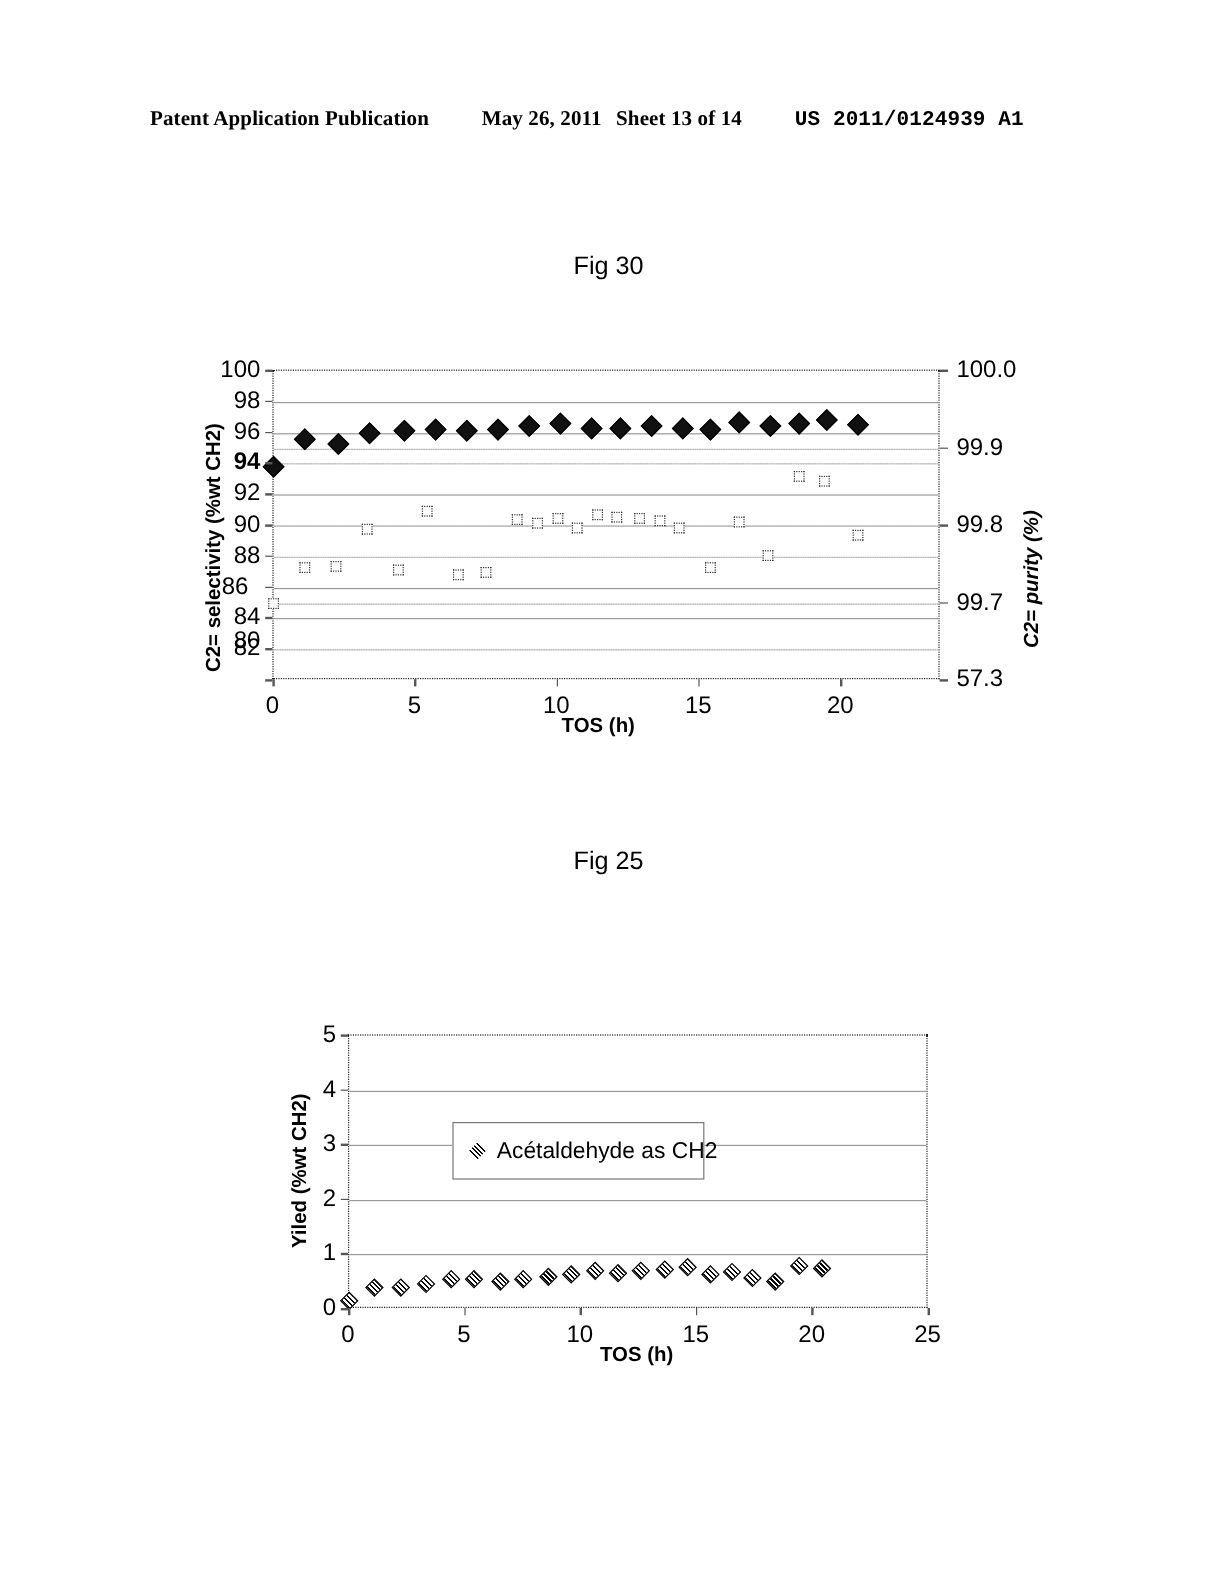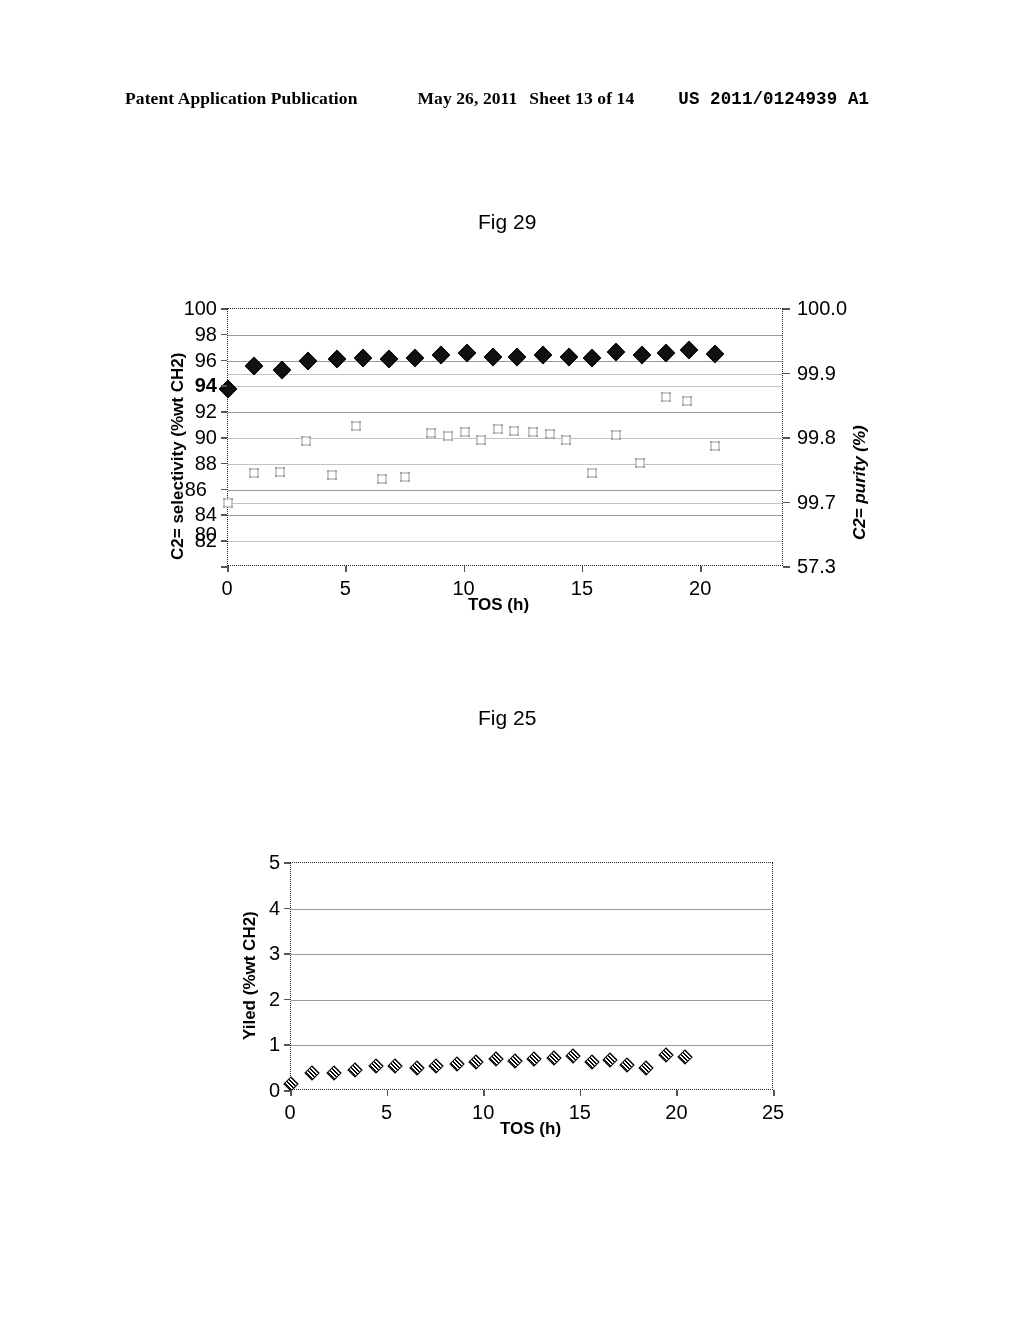--- a/index.html
+++ b/index.html
@@ -24,21 +24,21 @@
     width: 760px;
     display: flex;
     align-items: baseline;
     font-family: "Liberation Serif", serif;
     font-weight: bold;
     font-size: 17.5px;
     letter-spacing: 0.1px;
     white-space: nowrap;
   }
   #patent-header .hdr-pub { }
-  #patent-header .hdr-date { margin-left: 60px; }
+  #patent-header .hdr-date { margin-left: 44px; }
   #patent-header .hdr-sheet { margin-left: 12px; }
   #patent-header .hdr-num { margin-left: 44px; font-family: Liberation Mono, monospace; }
 
   
   .fig-caption {
     position: absolute;
     font-size: 21px;
     font-family: "Liberation Sans", sans-serif;
     color: #000;
     white-space: nowrap;
@@ -180,21 +180,21 @@
 </head>
 <body>
 
 <div id="patent-header">
   <span class="hdr-pub">Patent Application Publication</span>
   <span class="hdr-date">May 26, 2011</span>
   <span class="hdr-sheet">Sheet 13 of 14</span>
   <span class="hdr-num">US 2011/0124939 A1</span>
 </div>
 
-<div id="fig24-caption" class="fig-caption">Fig 29</div>
+<div id="fig24-caption" class="fig-caption">Fig 30</div>
 <div id="fig25-caption" class="fig-caption">Fig 25</div>
 
 <div class="chart" id="chart-fig24" style="left:0; top:0; width:1024px; height:640px;">
 
   <div class="plot-area plot-border-dotted" id="plot1" style="left:227px; top:308px; width:556px; height:258px;">
       <div class="gridline faint" style="top: 232.2px;"></div>
       <div class="gridline" style="top: 206.4px;"></div>
       <div class="gridline" style="top: 180.6px;"></div>
       <div class="gridline faint" style="top: 154.8px;"></div>
       <div class="gridline" style="top: 129px;"></div>
@@ -327,20 +327,28 @@
       <div class="marker m-diamond-hatch" style="left: 336.168px; top: 201.552px;"></div>
       <div class="marker m-diamond-hatch" style="left: 355.488px; top: 205.2px;"></div>
       <div class="marker m-diamond-hatch" style="left: 374.808px; top: 192.432px;"></div>
       <div class="marker m-diamond-hatch" style="left: 394.128px; top: 194.256px;"></div>
     </div>
 
   <div class="axis-title vertical-left" style="left:240px; top:1040px;">Yiled (%wt CH2)</div>
 
   <div class="axis-title" style="left:500px; top:1119px;">TOS (h)</div>
 
+  <div class="legend-box" id="legend2" style="left: 377px; top: 935px; width: 210px; height: 48px; display: flex; align-items: center; z-index: 20;">
+    <div class="legend-row">
+      <span class="legend-swatch">
+          <span class="sw-diamond-hatch"></span>
+        </span>
+      <span class="legend-label">Acétaldehyde as CH2</span>
+    </div>
+  </div>
 <div class="tick-label y-left" style="left: 222px; top: 1080px; width: 58px;">0</div>
     <div class="axis-tick" style="left: 284px; top: 1090px; width: 6px; height: 1.5px;"></div>
     <div class="tick-label y-left" style="left: 222px; top: 1034.4px; width: 58px;">1</div>
     <div class="axis-tick" style="left: 284px; top: 1044.4px; width: 6px; height: 1.5px;"></div>
     <div class="tick-label y-left" style="left: 222px; top: 988.8px; width: 58px;">2</div>
     <div class="axis-tick" style="left: 284px; top: 998.8px; width: 6px; height: 1.5px;"></div>
     <div class="tick-label y-left" style="left: 222px; top: 943.2px; width: 58px;">3</div>
     <div class="axis-tick" style="left: 284px; top: 953.2px; width: 6px; height: 1.5px;"></div>
     <div class="tick-label y-left" style="left: 222px; top: 897.6px; width: 58px;">4</div>
     <div class="axis-tick" style="left: 284px; top: 907.6px; width: 6px; height: 1.5px;"></div>

